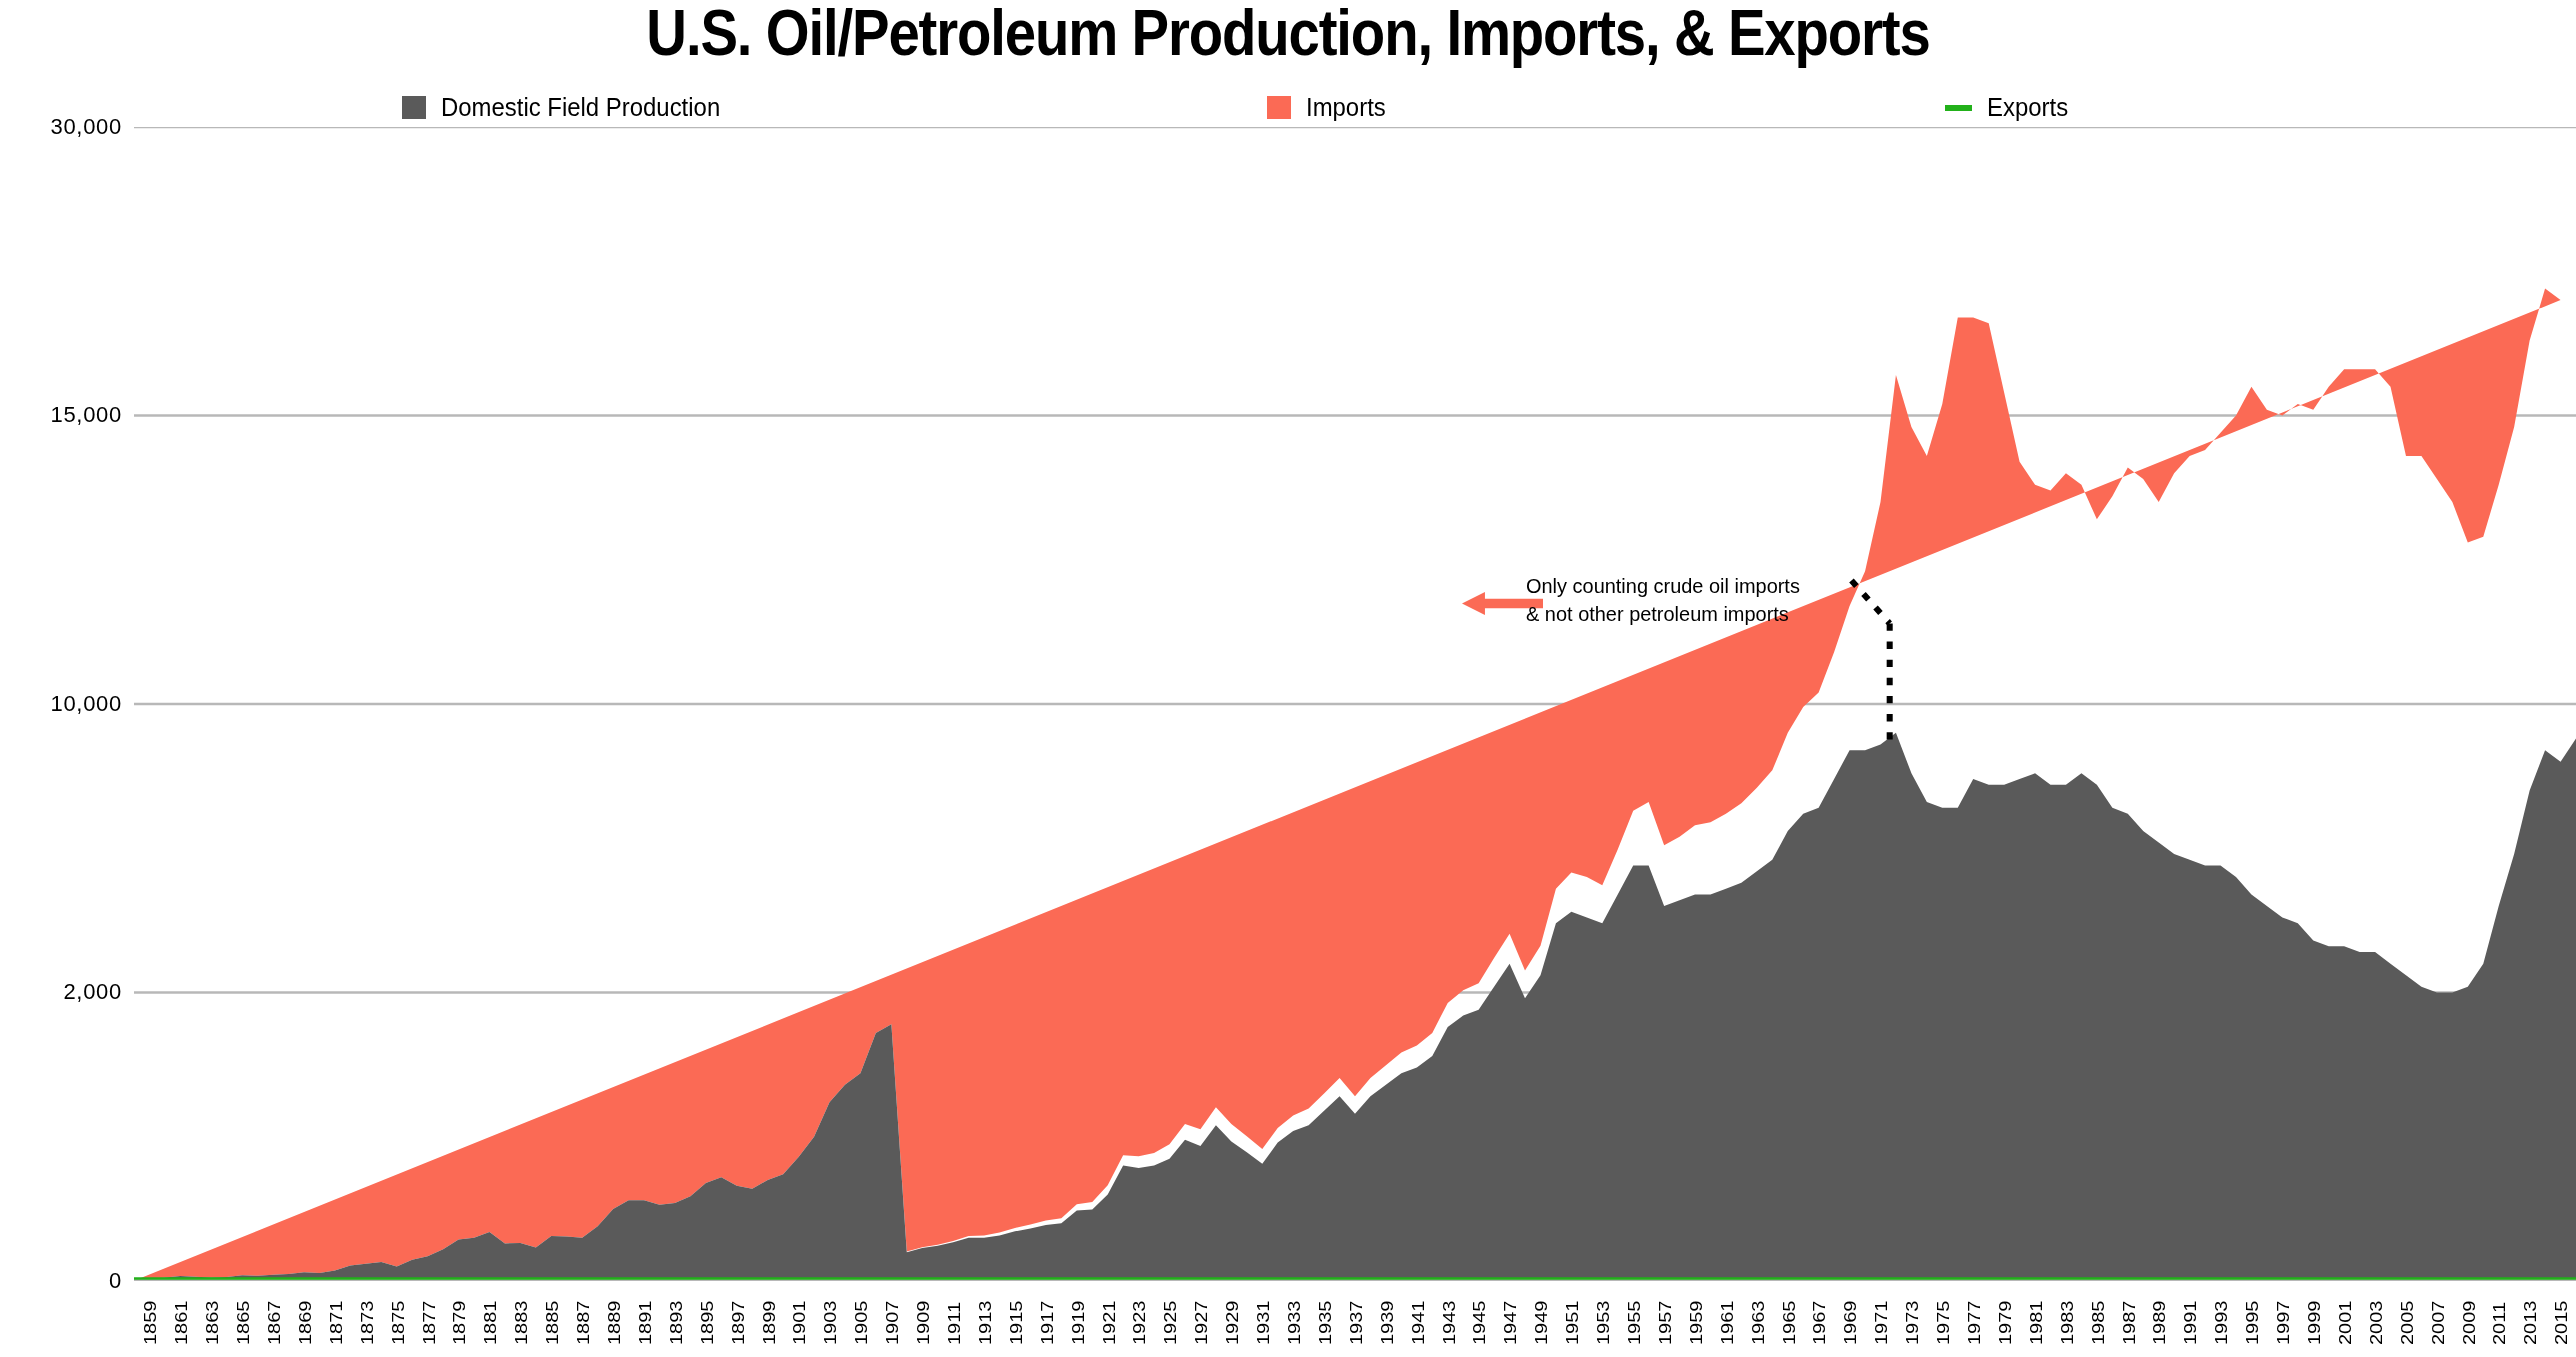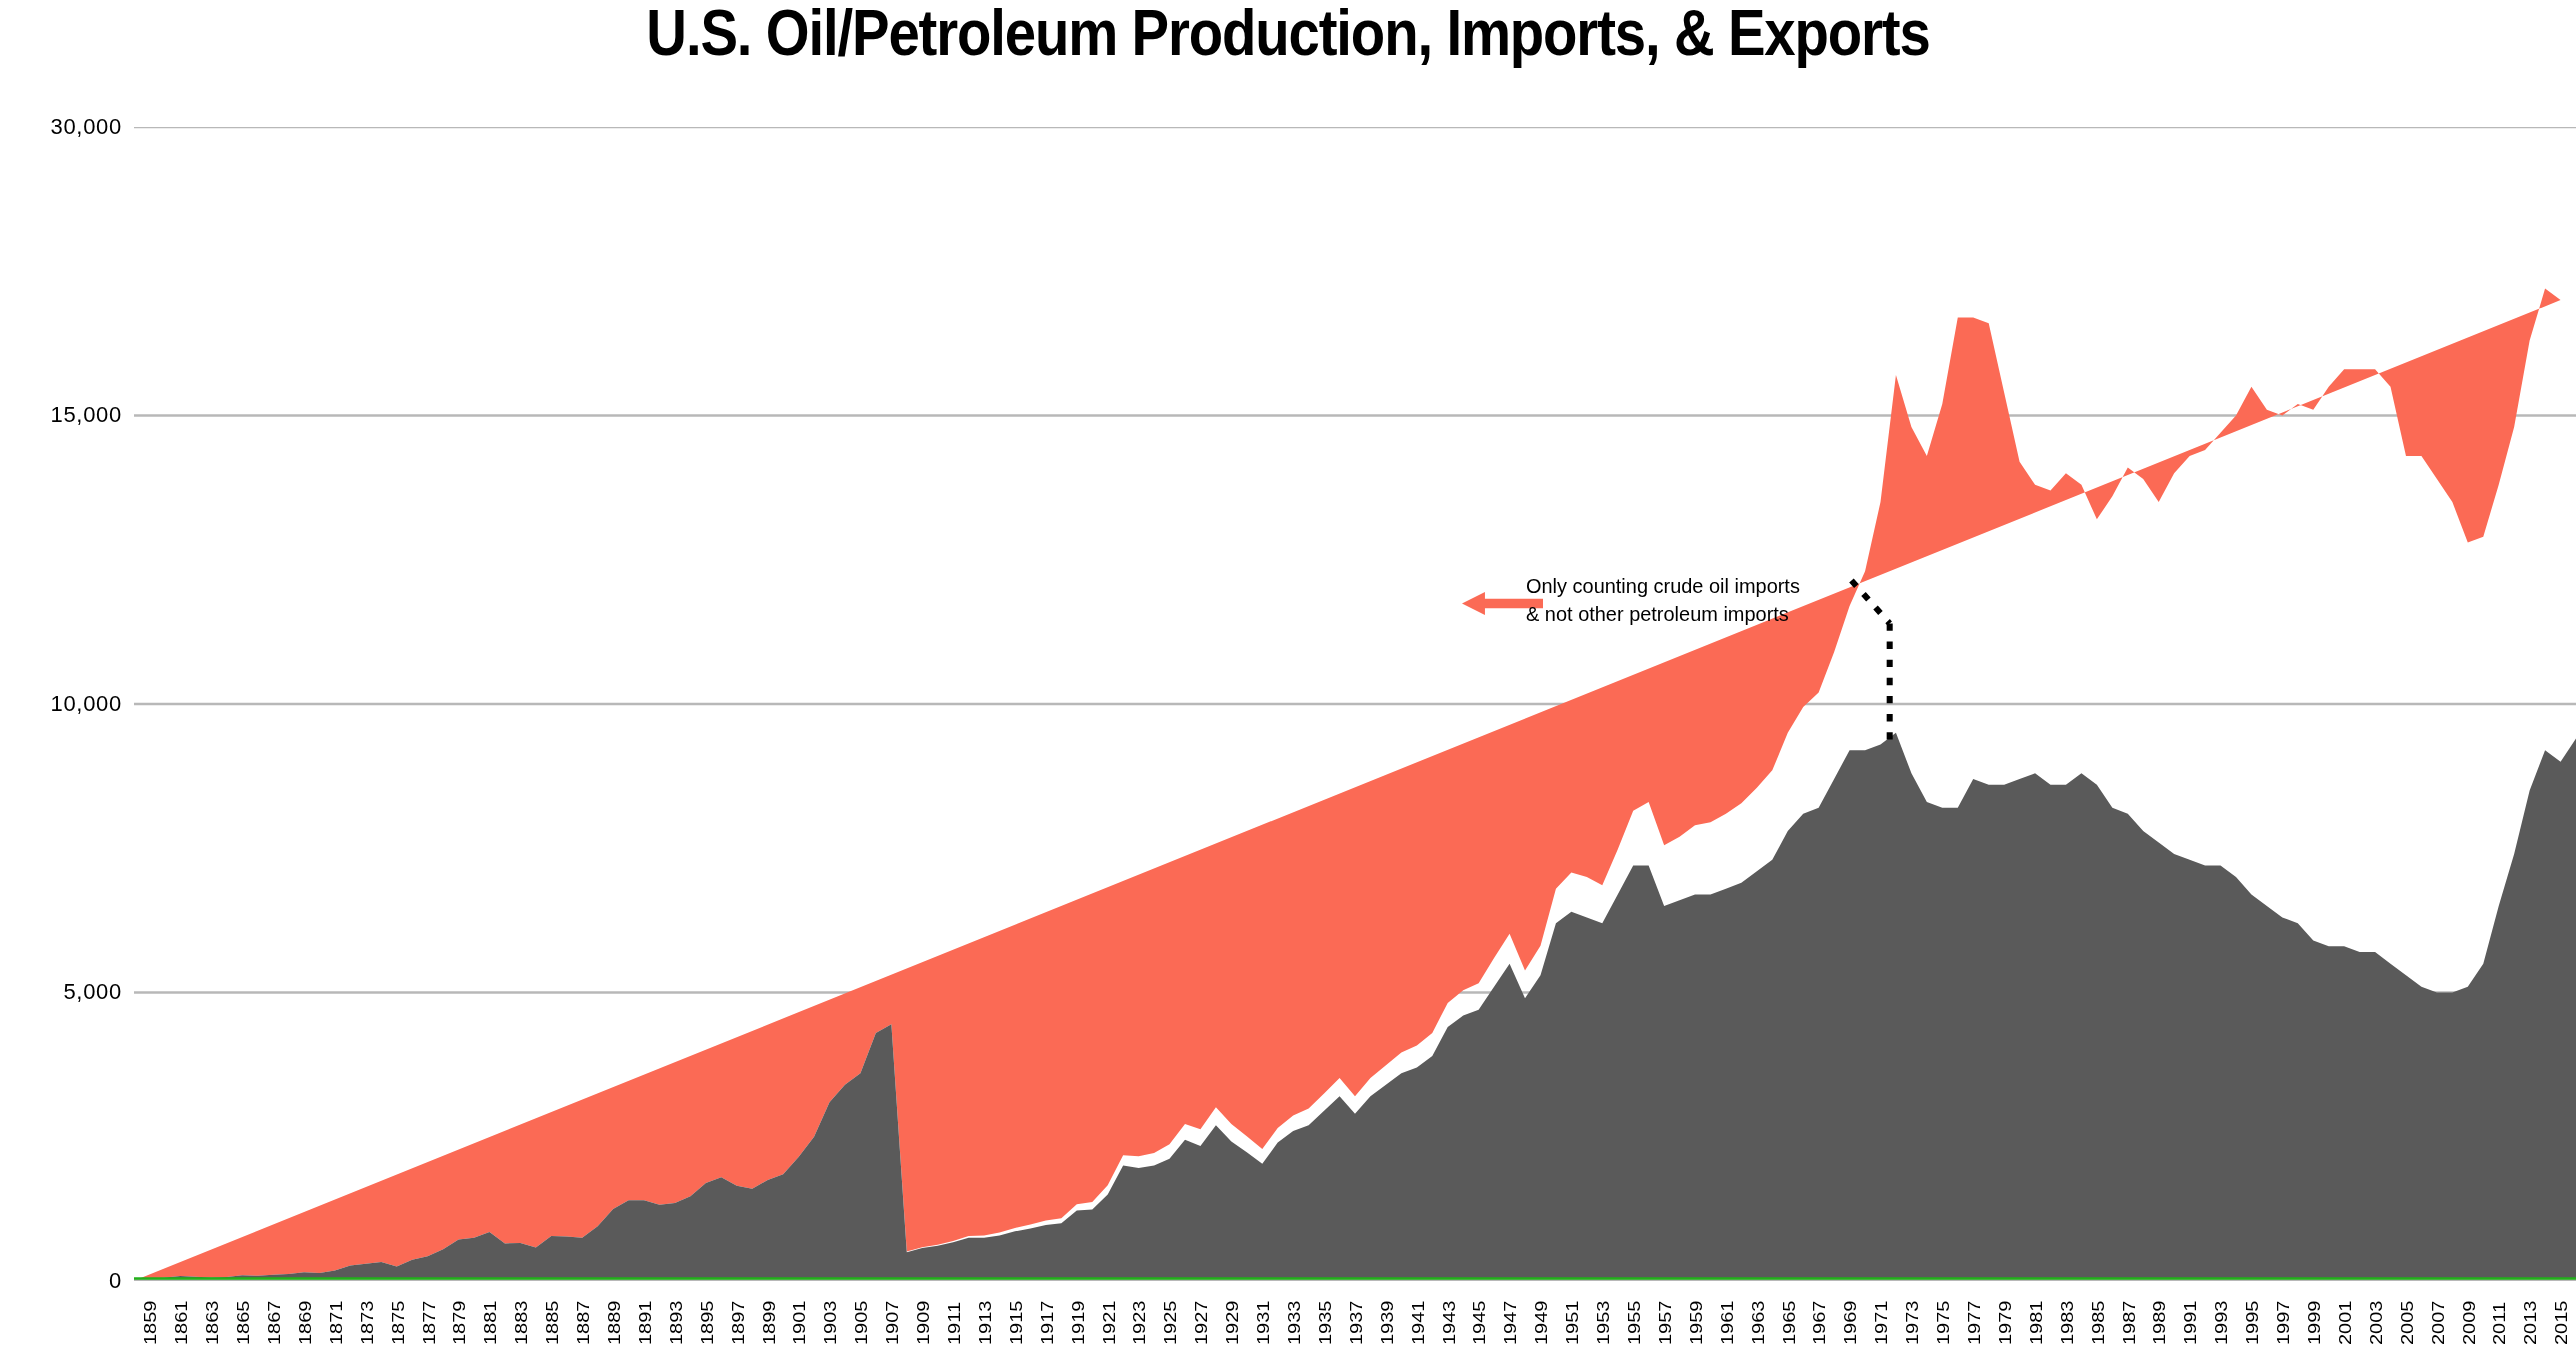--- a/index.html
+++ b/index.html
@@ -77,20 +77,34 @@
   }
   #annotation div{white-space:nowrap;}
 </style>
 </head>
 <body>
 
 <div id="root">
 
   <div id="chart-title">U.S. Oil/Petroleum Production, Imports, &amp; Exports</div>
 
+  <div id="legend">
+    <div class="legend-item" id="legend-domestic">
+      <div class="legend-swatch-box" style="background:#5a5a5a"></div>
+      <div class="legend-label">Domestic Field Production</div>
+    </div>
+    <div class="legend-item" id="legend-imports">
+      <div class="legend-swatch-box" style="background:#fb6a55"></div>
+      <div class="legend-label">Imports</div>
+    </div>
+    <div class="legend-item" id="legend-exports">
+      <div class="legend-swatch-line" style="background:#22b11a"></div>
+      <div class="legend-label">Exports</div>
+    </div>
+  </div>
 
   <div id="plot-area">
     <svg id="plot-svg" viewBox="0 0 3640 1720" preserveAspectRatio="none">
       <g id="gridlines">
           <line x1="0" x2="3640" y1="1290" y2="1290" stroke="#b8b8b8" stroke-width="4"></line>
           <line x1="0" x2="3640" y1="860" y2="860" stroke="#b8b8b8" stroke-width="4"></line>
           <line x1="0" x2="3640" y1="430" y2="430" stroke="#b8b8b8" stroke-width="4"></line>
           <line x1="0" x2="3640" y1="0" y2="0" stroke="#b8b8b8" stroke-width="4"></line>
         </g>
       <path id="imports-area" fill="#fb6a55" stroke="none" d="M0.0 1719.6 L23.0 1718.8 L46.1 1714.8 L69.1 1712.7 L92.2 1713.8 L115.2 1714.8 L138.2 1714.0 L161.3 1711.4 L184.3 1712.3 L207.3 1710.5 L230.4 1709.7 L253.4 1707.1 L276.5 1708.0 L299.5 1704.5 L322.5 1696.8 L345.6 1694.2 L368.6 1691.6 L391.6 1698.5 L414.7 1688.2 L437.7 1683.0 L460.8 1672.7 L483.8 1658.1 L506.8 1655.5 L529.9 1646.9 L552.9 1664.1 L575.9 1663.2 L599.0 1670.1 L622.0 1652.9 L645.1 1653.8 L668.1 1655.5 L691.1 1638.3 L714.2 1612.5 L737.2 1599.6 L760.3 1599.6 L783.3 1606.5 L806.3 1603.9 L829.4 1593.6 L852.4 1573.8 L875.4 1565.2 L898.5 1578.1 L921.5 1582.4 L944.6 1569.5 L967.6 1560.9 L990.6 1535.1 L1013.7 1505.0 L1036.7 1453.4 L1059.7 1427.6 L1082.8 1410.4 L1105.8 1350.2 L1128.9 1337.3 L1151.9 1676.1 L1174.9 1669.7 L1198.0 1665.8 L1221.0 1660.2 L1244.1 1652.9 L1267.1 1652.1 L1290.1 1647.8 L1313.2 1640.9 L1336.2 1635.7 L1359.2 1629.7 L1382.3 1626.3 L1405.3 1605.6 L1428.4 1602.2 L1451.4 1577.2 L1474.4 1532.5 L1497.5 1534.2 L1520.5 1529.1 L1543.5 1516.2 L1566.6 1486.1 L1589.6 1493.8 L1612.7 1461.1 L1635.7 1486.1 L1658.7 1504.1 L1681.8 1523.1 L1704.8 1492.1 L1727.8 1473.2 L1750.9 1462.9 L1773.9 1440.5 L1797.0 1417.3 L1820.0 1444.8 L1843.0 1417.3 L1866.1 1398.4 L1889.1 1379.4 L1912.2 1369.1 L1935.2 1350.2 L1958.2 1305.5 L1981.3 1286.6 L2004.3 1276.2 L2027.3 1238.4 L2050.4 1202.3 L2073.4 1257.3 L2096.5 1220.3 L2119.5 1135.2 L2142.5 1111.1 L2165.6 1118.0 L2188.6 1130.0 L2211.6 1076.7 L2234.7 1019.1 L2257.7 1006.2 L2280.8 1070.7 L2303.8 1057.8 L2326.8 1040.6 L2349.9 1036.3 L2372.9 1023.4 L2395.9 1007.9 L2419.0 984.7 L2442.0 958.9 L2465.1 903.0 L2488.1 864.3 L2511.1 842.8 L2534.2 782.6 L2557.2 713.8 L2580.3 662.2 L2603.3 559.0 L2626.3 369.8 L2649.4 447.2 L2672.4 490.2 L2695.4 412.8 L2718.5 283.8 L2741.5 283.8 L2764.6 292.4 L2787.6 395.6 L2810.6 498.8 L2833.7 533.2 L2856.7 541.8 L2879.7 516.0 L2902.8 533.2 L2925.8 584.8 L2948.9 550.4 L2971.9 507.4 L2994.9 524.6 L3018.0 559.0 L3041.0 516.0 L3064.1 490.2 L3087.1 481.6 L3110.1 455.8 L3133.2 430.0 L3156.2 387.0 L3179.2 421.4 L3202.3 430.0 L3225.3 412.8 L3248.4 421.4 L3271.4 387.0 L3294.4 361.2 L3317.5 361.2 L3340.5 361.2 L3363.5 387.0 L3386.6 490.2 L3409.6 490.2 L3432.7 524.6 L3455.7 559.0 L3478.7 619.2 L3501.8 610.6 L3524.8 533.2 L3547.8 447.2 L3570.9 318.2 L3593.9 240.8 L3617.0 258.0 L3640.0 NaN L3640 1720 L0 1720 Z"></path>
@@ -256,21 +270,21 @@
           <line x1="3570.8860759493673" x2="3570.8860759493673" y1="1720" y2="1742" stroke="#000" stroke-width="4"></line>
           <line x1="3593.9240506329115" x2="3593.9240506329115" y1="1720" y2="1742" stroke="#000" stroke-width="4"></line>
           <line x1="3616.9620253164558" x2="3616.9620253164558" y1="1720" y2="1742" stroke="#000" stroke-width="4"></line>
           <line x1="3640" x2="3640" y1="1720" y2="1742" stroke="#000" stroke-width="4"></line>
         </g>
       <line id="annotation-dotted" x1="2617" y1="740" x2="2617" y2="920" stroke="#000" stroke-width="9" stroke-dasharray="11 16" stroke-linecap="butt"></line>
       <path id="annotation-diag" d="M2560 676 L2617 740" stroke="#000" stroke-width="9" fill="none" stroke-dasharray="11 16"></path>
     </svg>
     <div id="ytick-labels">
         <div class="ytick-label" style="top: 1154px;">0</div>
-        <div class="ytick-label" style="top: 865px;">5,000</div>
+        <div class="ytick-label" style="top: 865px;">2,000</div>
         <div class="ytick-label" style="top: 577px;">10,000</div>
         <div class="ytick-label" style="top: 288px;">15,000</div>
         <div class="ytick-label" style="top: 0px;">30,000</div>
       </div>
   </div>
 
   <svg id="annotation-arrow" style="position:absolute;left:1462px;top:590px;width:81px;height:27px" viewBox="0 0 120 40">
     <path d="M0 20 L34 3 L34 13 L120 13 L120 27 L34 27 L34 37 Z" fill="#fb6a55"></path>
   </svg>
   <div id="annotation">

